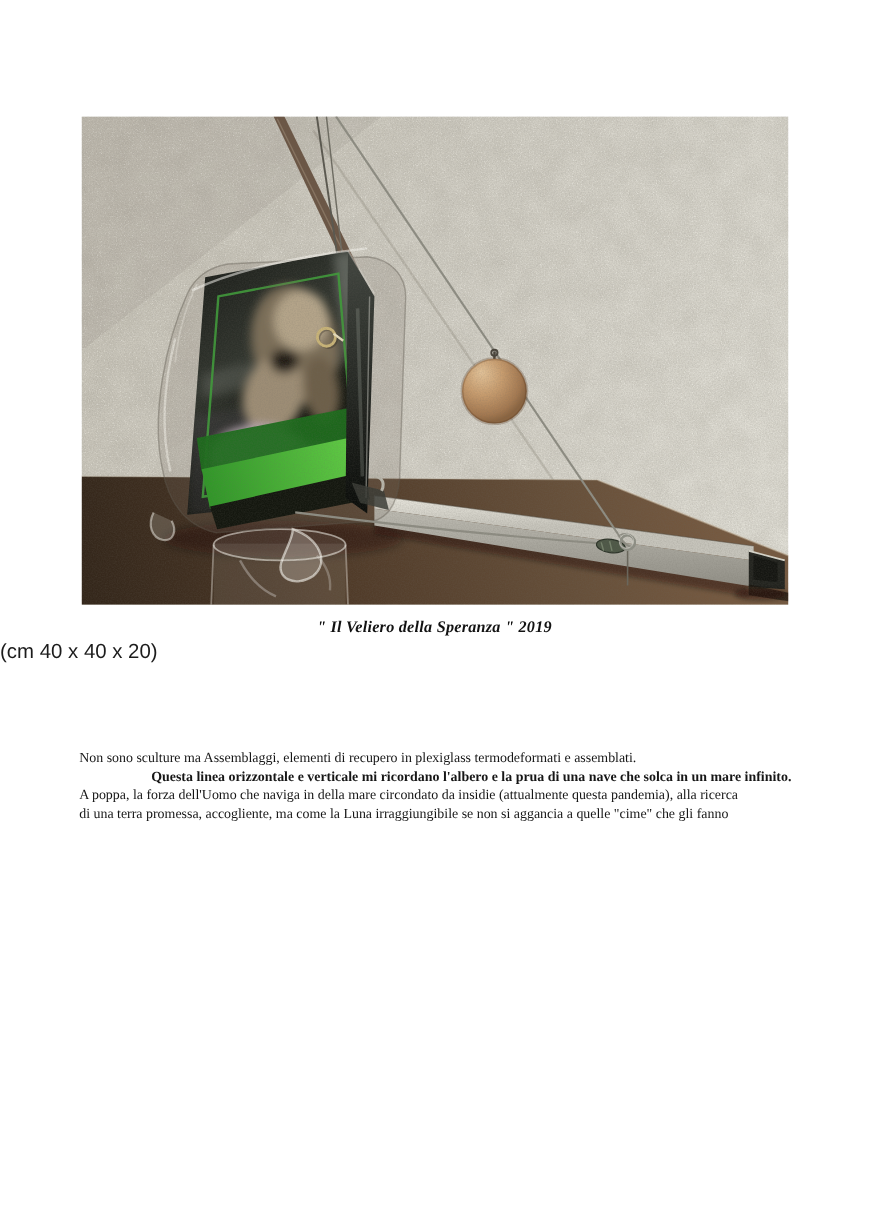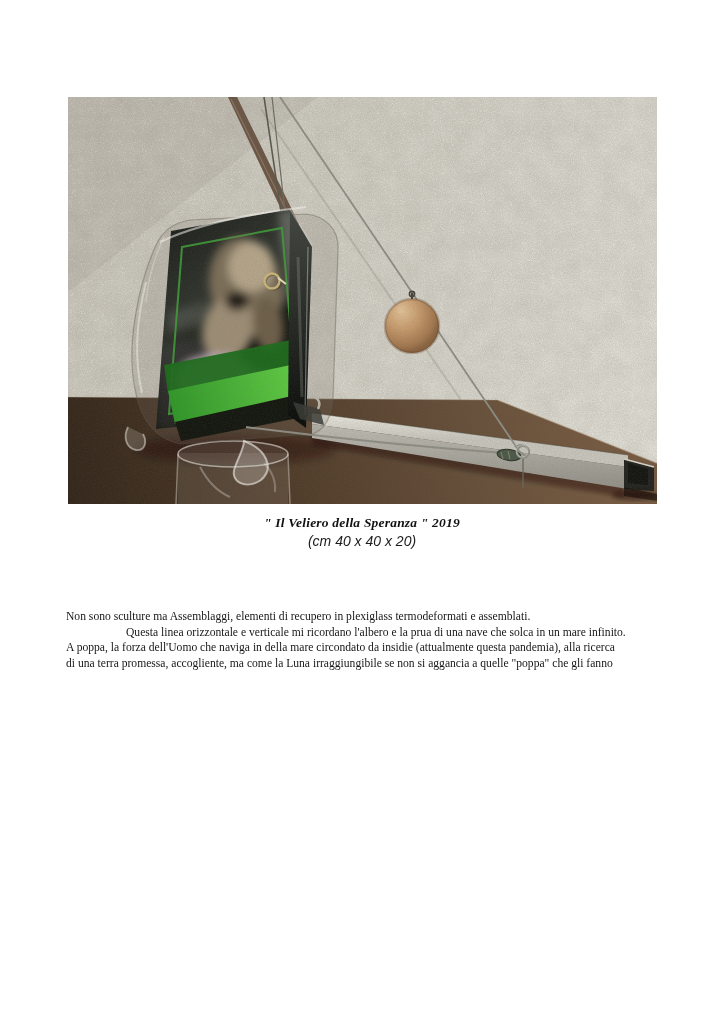--- a/index.html
+++ b/index.html
@@ -10,31 +10,31 @@
   .photo{
     position:absolute;left:68px;top:97px;width:589px;height:407px;margin:0;
   }
   .photo svg{display:block;width:100%;height:100%;}
   .caption-title{
     position:absolute;left:0;top:515px;width:724px;text-align:center;
     font-style:italic;font-weight:bold;font-size:13.5px;color:#121212;
     font-family:"Liberation Serif",serif;letter-spacing:.2px;
   }
   .caption-dims{
-    position:absolute;left:0;top:533px;width:724px;text-align:center;
-    font-style:italic;font-size:14px;color:#1c1c1c;
+    position:absolute;left:0;top:533px;width:724px;text-align:left;
+    font-size:17px;color:#1c1c1c;
     font-family:"Liberation Sans",sans-serif;
   }
   .body-text{
-    position:absolute;left:66px;top:609px;width:640px;
+    position:absolute;left:66px;top:624px;width:640px;
     font-size:11.6px;line-height:15.5px;color:#161616;
     font-family:"Liberation Serif",serif;
   }
   .body-text .line{white-space:nowrap;}
-  .body-text .indent{padding-left:60px;}
+  .body-text .indent{padding-left:60px;font-weight:bold;}
 </style>
 </head>
 <body>
 
 <div class="page">
 
   <figure class="photo" aria-label="Assemblage artwork: thermoformed plexiglass bag with printed image, wooden ball suspended on wire rigging, aluminium bar on a wooden table against a stucco wall">
     <svg viewBox="0 0 589 407" preserveAspectRatio="none">
       <defs>
         <linearGradient id="wallG" gradientUnits="userSpaceOnUse" x1="0" y1="0" x2="589" y2="330">
@@ -212,16 +212,16 @@
     </svg>
   </figure>
 
   <div class="caption-title">" Il Veliero della Speranza " 2019</div>
   <div class="caption-dims">(cm 40 x 40 x 20)</div>
 
   <div class="body-text">
     <div class="line">Non sono sculture ma Assemblaggi, elementi di recupero in plexiglass termodeformati e assemblati.</div>
     <div class="line indent">Questa linea orizzontale e verticale mi ricordano l'albero e la prua di una nave che solca in un mare infinito.</div>
     <div class="line">A poppa, la forza dell'Uomo che naviga in della mare circondato da insidie (attualmente questa pandemia), alla ricerca</div>
-    <div class="line">di una terra promessa, accogliente, ma come la Luna irraggiungibile se non si aggancia a quelle "poppa" che gli fanno</div>
+    <div class="line">di una terra promessa, accogliente, ma come la Luna irraggiungibile se non si aggancia a quelle "cime" che gli fanno</div>
   </div>
 
 </div>
 
 </body></html>

